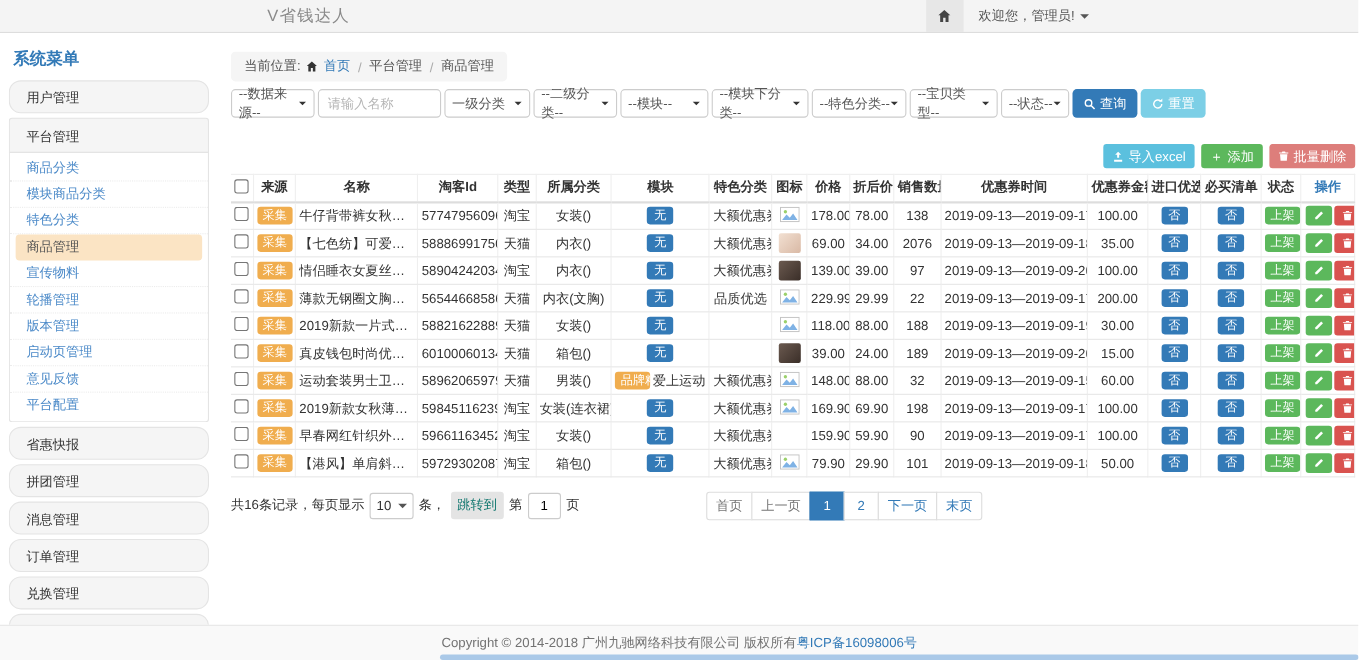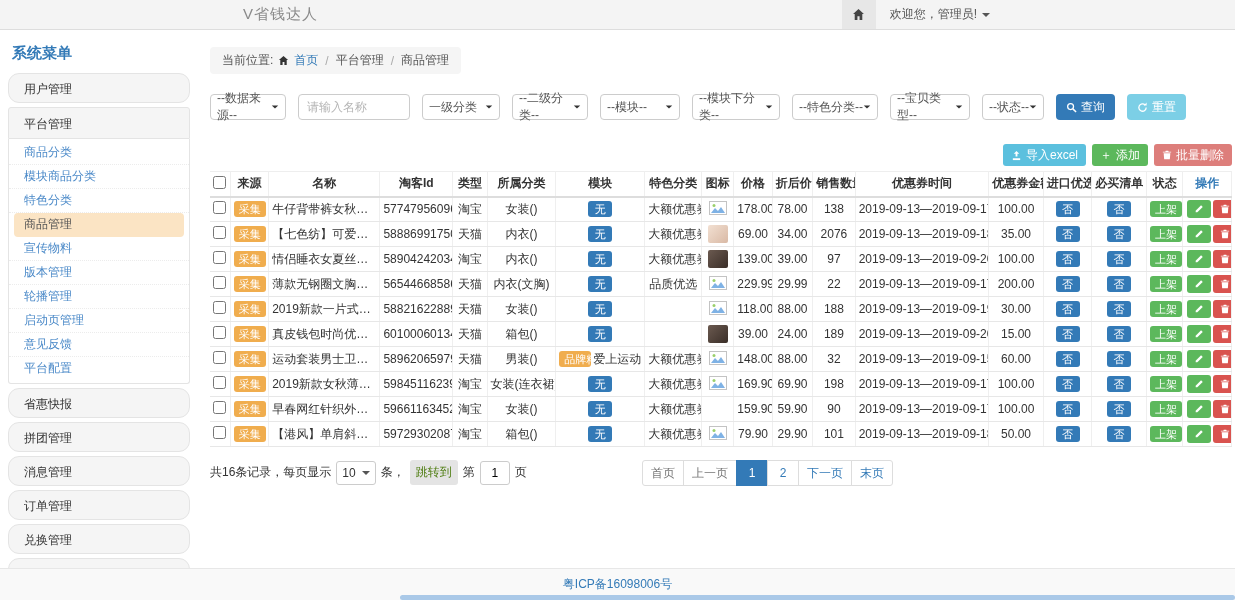--- a/index.html
+++ b/index.html
@@ -21,21 +21,21 @@
   .panel.expanded .panel-head{border-radius:3px 3px 0 0;height:32px;line-height:32px;}
   .submenu{background:#fff;border:1px solid #e4e4e4;border-top:none;border-radius:0 0 3px 3px;padding:2px 0;}
   .submenu-item{height:24px;line-height:22px;padding:0 15px;color:#4a89c8;border-bottom:1px dotted #ececec;cursor:pointer;}
   .submenu-item:last-child{border-bottom:none;}
   .submenu-item.active{background:#fbe4c4;border-radius:4px;margin:0 5px;padding:0 10px;color:#555;border-bottom-color:transparent;}
   
   .content{margin-left:20px;width:1022px;flex:none;position:relative;}
   .breadcrumb{display:inline-flex;align-items:center;gap:5px;background:#f5f5f5;border-radius:4px;padding:5px 12px;margin-top:17px;color:#555;}
   .breadcrumb .link{color:#337ab7;cursor:pointer;}
   .breadcrumb .sep{color:#aaa;padding:0 2px;}
-  .filters{display:flex;gap:12px;margin-top:20px;align-items:center;}
+  .filters{display:flex;gap:3px;margin-top:7px;align-items:center;}
   .sel{height:26px;border:1px solid #ccc;border-radius:4px;background:#fff;color:#555;display:flex;align-items:center;justify-content:space-between;padding:0 6px;cursor:pointer;flex:none;}
   .sel .caret{border-top-color:#333;transform:scale(.8);}
   .txt-input{height:26px;border:1px solid #ccc;border-radius:4px;padding:0 8px;color:#333;width:112px;flex:none;font-size:12px;font-family:inherit;}
   .txt-input::placeholder{color:#b5b5b5;}
   .btn{border:none;border-radius:4px;color:#fff;height:26px;padding:0 10px;display:inline-flex;align-items:center;gap:4px;cursor:pointer;font-size:12px;font-family:inherit;flex:none;}
   .btn-primary{background:#337ab7;}
   .btn-info{background:#5bc0de;}
   .btn-info-light{background:#7ccfe6;}
   .btn-success{background:#5cb85c;}
   .btn-danger-light{background:#dd7e7b;}
@@ -56,21 +56,21 @@
   .op-del{background:#d9534f;}
   .thumb{width:20px;height:18px;display:inline-block;border-radius:2px;vertical-align:middle;}
   .thumb.beige{background:linear-gradient(135deg,#f2e0d2,#d9b9a5);}
   .thumb.dark{background:linear-gradient(135deg,#6b5a50,#3a2e28);}
   .module-cell{display:flex;align-items:center;justify-content:center;gap:2px;}
   
   .pager-row{position:relative;margin-top:13px;height:28px;}
   .summary{display:inline-flex;align-items:center;gap:5px;color:#333;}
   .mini-sel{height:24px;border:1px solid #ccc;border-radius:3px;background:#fff;display:inline-flex;align-items:center;gap:6px;padding:0 5px;cursor:pointer;}
   .mini-input{width:30px;height:24px;border:1px solid #ccc;border-radius:3px;text-align:center;font-size:12px;font-family:inherit;}
-  .chip{background:#e4e4e4;border-radius:3px;padding:4px 6px;color:#4d7c0f;cursor:pointer;}
+  .chip{background:#e4e4e4;border-radius:3px;padding:4px 6px;color:#0f766e;cursor:pointer;}
   .pager{position:absolute;left:432px;top:0;display:inline-flex;}
   .page-btn{min-width:32px;height:26px;padding:0 8px;background:#fff;border:1px solid #ddd;margin-left:-1px;display:inline-flex;align-items:center;justify-content:center;color:#337ab7;cursor:pointer;}
   .page-btn.muted{color:#777;}
   .page-btn.active{background:#337ab7;border-color:#337ab7;color:#fff;}
   .page-btn:first-child{border-radius:3px 0 0 3px;margin-left:0;}
   .page-btn:last-child{border-radius:0 3px 3px 0;}
   
   .footer{height:32px;background:#f9f9f9;border-top:1px solid #e7e7e7;display:flex;align-items:center;justify-content:center;color:#737373;position:relative;z-index:2;}
   .footer .link{color:#337ab7;cursor:pointer;}
   .bottom-strip{position:absolute;left:400px;right:0;bottom:0;height:5px;background:#aac9e8;border-radius:3px;z-index:3;}
@@ -105,22 +105,22 @@
           <div class="panel-head">用户管理</div>
         </div>
         <div class="panel expanded">
           <div class="panel-head">平台管理</div>
           <div class="submenu">
             <div class="submenu-item">商品分类</div>
             <div class="submenu-item">模块商品分类</div>
             <div class="submenu-item">特色分类</div>
             <div class="submenu-item active">商品管理</div>
             <div class="submenu-item">宣传物料</div>
+            <div class="submenu-item">轮播管理</div>
             <div class="submenu-item">版本管理</div>
-            <div class="submenu-item">轮播管理</div>
             <div class="submenu-item">启动页管理</div>
             <div class="submenu-item">意见反馈</div>
             <div class="submenu-item">平台配置</div>
           </div>
         </div>
         <div class="panel">
           <div class="panel-head">省惠快报</div>
         </div>
         <div class="panel">
           <div class="panel-head">拼团管理</div>
@@ -696,15 +696,16 @@
           <div class="page-btn active">1</div>
           <div class="page-btn">2</div>
           <div class="page-btn">下一页</div>
           <div class="page-btn">末页</div>
         </div>
     </div>
   </section>
 </div>
 
 <footer class="footer">
+  <span>Copyright © 2014-2018 广州九驰网络科技有限公司 版权所有</span>
   <a class="link">粤ICP备16098006号</a>
 </footer>
 <div class="bottom-strip"></div>
 
 </body></html>

